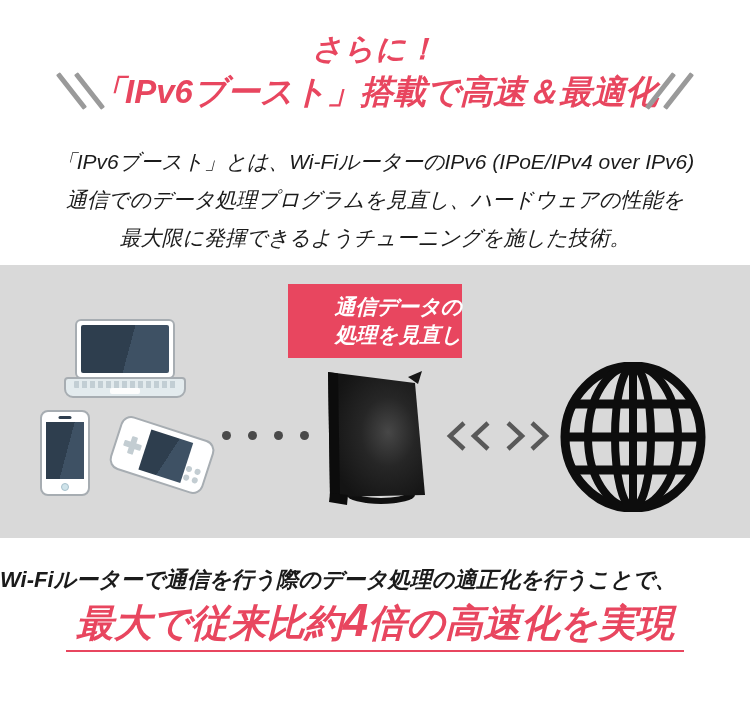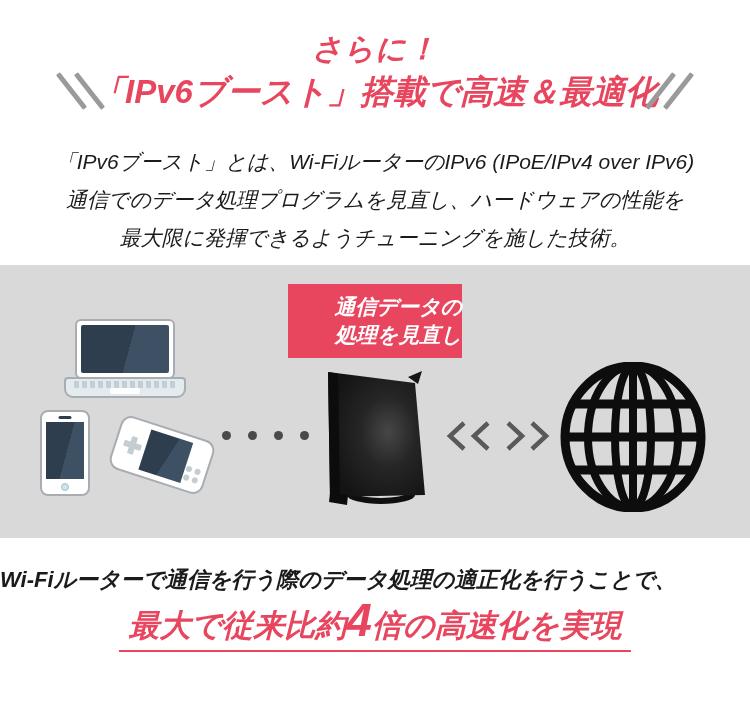--- a/index.html
+++ b/index.html
@@ -85,21 +85,21 @@
   .chevrons-svg{position:absolute;left:446px;top:156px;}
   .chevrons-svg polyline{stroke:var(--link-gray);stroke-width:4.5;fill:none;}
   .globe-svg{position:absolute;left:559px;top:97px;}
   .globe-svg ellipse,.globe-svg line{stroke:var(--icon-black);fill:none;}
   
   .footer-text{position:absolute;top:565px;left:0;width:100%;text-align:left;
     font-size:22px;line-height:30px;font-weight:600;color:var(--text-black);}
   .footer-highlight{position:absolute;top:597px;left:0;width:100%;text-align:center;color:var(--accent);font-weight:bold;}
   .hl-inner{display:inline-block;border-bottom:2px solid var(--accent);padding:0 10px 7px;}
   .hl-inner span{line-height:1;vertical-align:baseline;}
-  .hl-text{font-size:31px;}
+  .hl-text{font-size:38px;}
   .hl-big{font-size:46px;}
 </style>
 </head>
 <body>
 
 <div class="page">
 
   <div class="header-subtitle">さらに！</div>
   <div class="title-row">
     <span class="slashes left">

